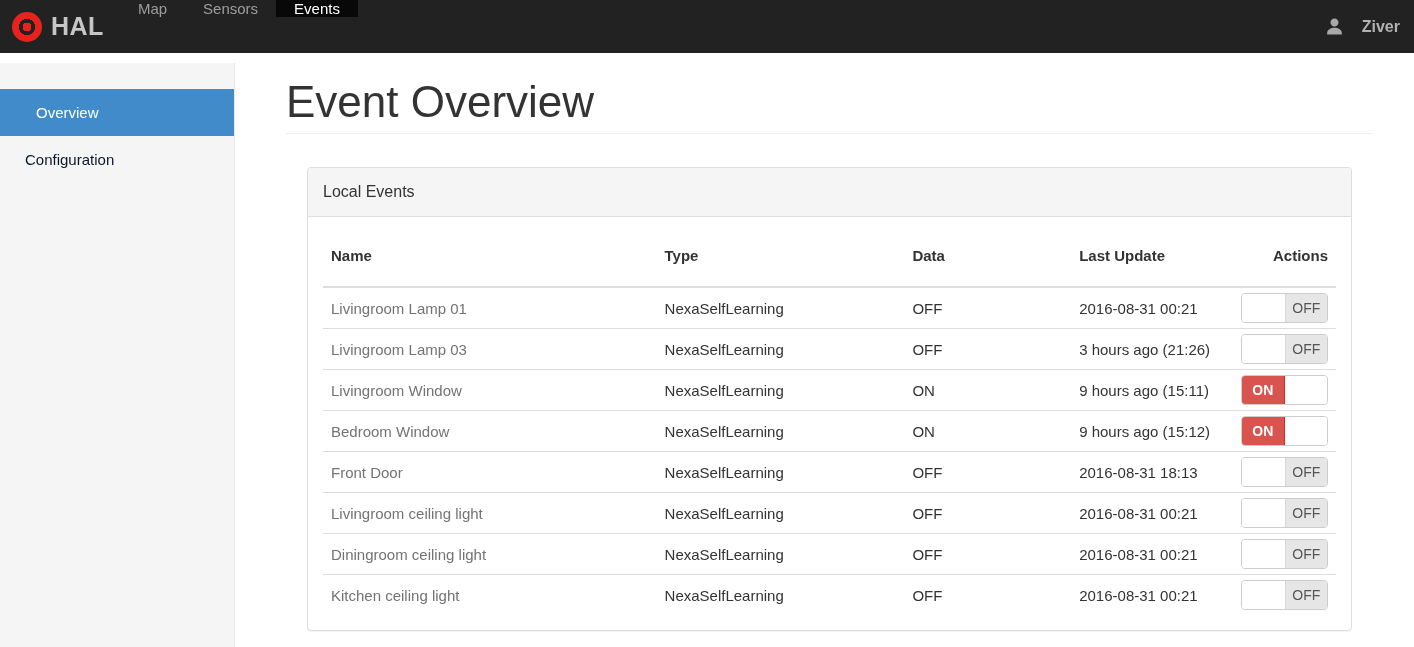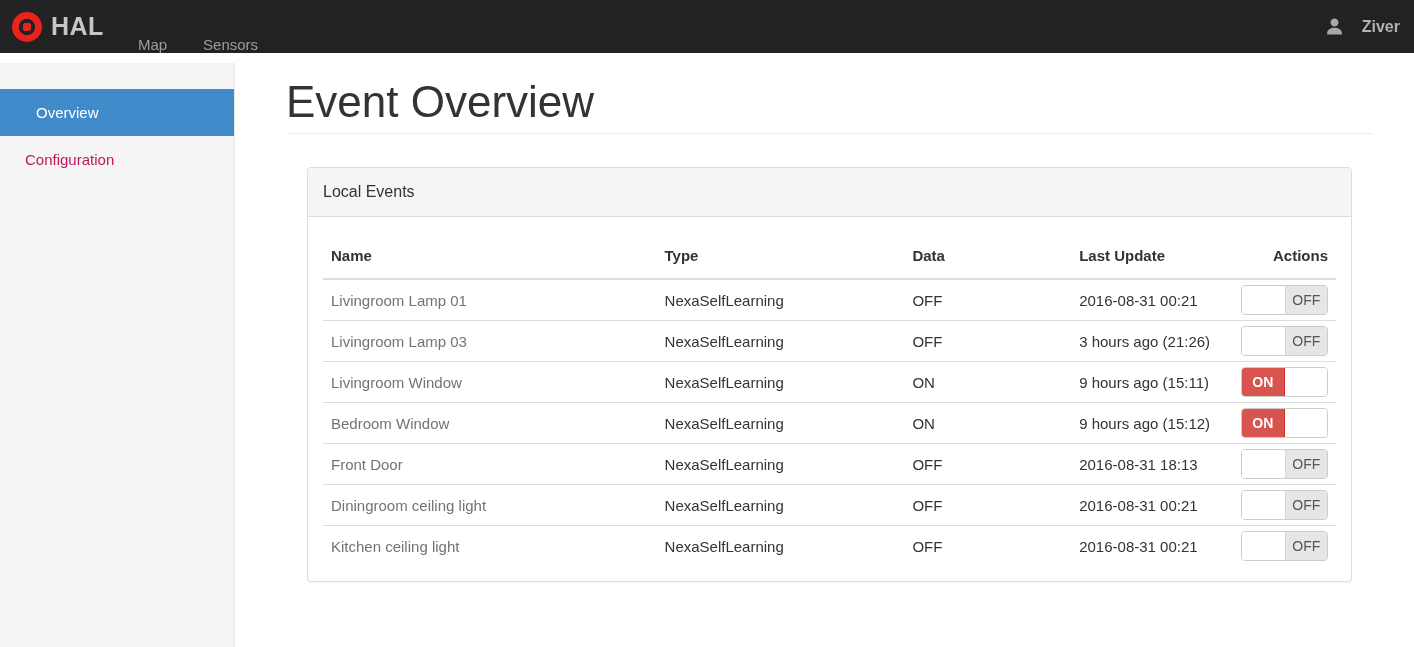--- a/index.html
+++ b/index.html
@@ -16,39 +16,39 @@
   }
   .brand {
     display: flex; align-items: center; gap: 9px; padding: 0 16px 0 12px;
     cursor: pointer;
   }
   .logo {
     width: 30px; height: 30px; border-radius: 50%;
     background: radial-gradient(circle, #e8231d 0 4.5px, #222 4.5px 8px, #e8231d 8px 15px);
   }
   .brand-text { color: #c6c6c6; font-size: 25px; font-weight: bold; letter-spacing: .5px; }
-  .nav { display: flex; align-items: flex-end; }
+  .nav { display: flex; align-items: flex-start; }
   .nav-item {
     display: flex; align-items: center; padding: 0 18px;
     color: #9d9d9d; font-size: 15px; cursor: pointer;
   }
   .nav-item.active { background: #080808; color: #fff; }
   .navbar-user {
     margin-left: auto; display: flex; align-items: center; gap: 18px;
     padding: 0 14px; color: #b2b2b2; font-weight: bold; font-size: 16px; cursor: pointer;
   }
   .user-icon { width: 19px; height: 19px; display: block; }
 
   
   .sidebar {
     position: absolute; top: 63px; left: 0; bottom: 0; width: 235px;
     background: #f5f5f5; border-right: 1px solid #e7e7e7; padding-top: 26px;
   }
   .side-item {
-    padding: 13px 25px; font-size: 15px; color: #be185d; cursor: pointer; line-height: 21px;
+    padding: 13px 25px; font-size: 15px; color: #0f172a; cursor: pointer; line-height: 21px;
   }
   .side-item.active { background: #428bca; color: #fff; padding-left: 36px; }
 
   
   .main { margin-left: 235px; height: 584px; }
   .page-header-wrap { padding: 0 41px 0 51px; }
   .page-title {
     margin: 27px 0 0 0; font-size: 44px; font-weight: 400; color: #333;
     line-height: 44px; padding-bottom: 9px; border-bottom: 1px solid #eee;
   }
@@ -60,21 +60,21 @@
   }
   .panel-heading {
     background: #f5f5f5; border-bottom: 1px solid #ddd;
     border-radius: 3px 3px 0 0; padding: 13px 15px;
     font-size: 16px; color: #333; line-height: 22px;
   }
   .panel-body { padding: 15px; }
 
   table { width: 100%; border-collapse: collapse; font-size: 15px; color: #333; }
   th {
-    text-align: left; font-weight: bold; padding: 14px 8px 12px 8px;
+    text-align: left; font-weight: bold; padding: 14px 8px 20px 8px;
     border-bottom: 2px solid #ddd; line-height: 20px;
   }
   th.c-actions { text-align: right; }
   td { padding: 9px 8px; border-top: 1px solid #ddd; vertical-align: middle; line-height: 21px; }
   td a { color: #737373; text-decoration: none; cursor: pointer; }
   td.c-actions { text-align: right; padding: 5px 8px; }
 
   
   .switch {
     display: inline-flex; width: 87px; height: 30px;
@@ -96,20 +96,23 @@
   <div class="brand">
     <div class="logo"></div>
     <div class="brand-text">HAL</div>
   </div>
   <div class="nav">
     <div class="nav-item">
       <span>Map</span>
     </div>
     <div class="nav-item">
       <span>Sensors</span>
+    </div>
+    <div class="nav-item active">
+      <span>Events</span>
     </div>
   </div>
   <div class="navbar-user">
     <svg class="user-icon" viewBox="0 0 16 16">
       <path fill="#a8a8a8" d="M8 1.2c1.9 0 3.4 1.5 3.4 3.4S9.9 8 8 8 4.6 6.5 4.6 4.6 6.1 1.2 8 1.2zM8 9c3.1 0 6.2 1.6 6.2 4.6v1.2H1.8v-1.2C1.8 10.6 4.9 9 8 9z"></path>
     </svg>
     <span>Ziver</span>
   </div>
 </div>
 
@@ -192,20 +195,30 @@
               <td><a>Front Door</a></td>
               <td>NexaSelfLearning</td>
               <td>OFF</td>
               <td>2016-08-31 18:13</td>
               <td class="c-actions"><span class="switch">
                   <span class="sw-knob"></span>
                   <span class="sw-label off-label">OFF</span>
                 </span></td>
             </tr>
             <tr>
+              <td><a>Livingroom ceiling light</a></td>
+              <td>NexaSelfLearning</td>
+              <td>OFF</td>
+              <td>2016-08-31 00:21</td>
+              <td class="c-actions"><span class="switch">
+                  <span class="sw-knob"></span>
+                  <span class="sw-label off-label">OFF</span>
+                </span></td>
+            </tr>
+            <tr>
               <td><a>Diningroom ceiling light</a></td>
               <td>NexaSelfLearning</td>
               <td>OFF</td>
               <td>2016-08-31 00:21</td>
               <td class="c-actions"><span class="switch">
                   <span class="sw-knob"></span>
                   <span class="sw-label off-label">OFF</span>
                 </span></td>
             </tr>
             <tr>

